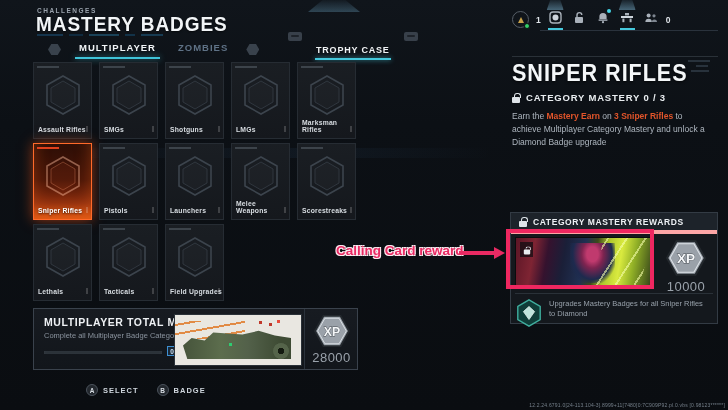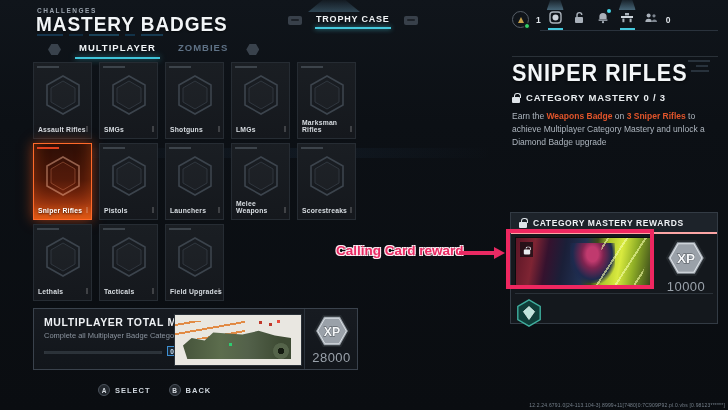--- a/index.html
+++ b/index.html
@@ -17,21 +17,21 @@
   .page-title { left:36px; top:13px; font-size:20px; font-weight:bold; letter-spacing:1px;
     transform:scaleX(.95); transform-origin:left; color:#f2f5f7; text-shadow:0 1px 2px rgba(0,0,0,.6); }
   .glitch-row { left:37px; top:34px; display:flex; gap:6px; }
   .glitch-row i { display:block; height:2px; }
 
   
   .top-tabs { left:288px; top:12px; display:flex; align-items:center; gap:13px; }
   .bumper { width:14px; height:9px; background:#38404a; border-radius:2px; position:relative; }
   .bumper::after { content:""; position:absolute; left:3px; right:3px; top:3px; height:2px; background:#1d2229; border-radius:1px; }
   .ttab { position:relative; font-size:9px; font-weight:bold; letter-spacing:.8px; color:#6d7886; padding:2px 1px 5px; cursor:default;}
-  .ttab.active { color:#f0f3f5; }
+  .ttab.active { color:#f0f3f5;margin-top:31px; }
   .ttab.active::after { content:""; position:absolute; left:0; right:0; bottom:0; height:2px; background:#45c8dc; box-shadow:0 0 5px rgba(69,200,220,.8); }
   .tab-beam { left:308px; top:0; width:52px; height:12px;
     clip-path:polygon(28% 0,72% 0,100% 100%,0 100%);
     background:linear-gradient(180deg,rgba(120,200,255,.03),rgba(140,215,255,.25)); }
 
   
   .status { left:512px; top:9px; display:flex; align-items:center; gap:7px; }
   .avatar { width:17px; height:17px; border-radius:50%; border:1.5px solid #565e67; position:relative;
     display:flex; align-items:center; justify-content:center; }
   .avatar .tri { width:0; height:0; border-left:3.5px solid transparent; border-right:3.5px solid transparent; border-bottom:6px solid #c5a04a; }
@@ -114,21 +114,21 @@
   .detail-desc { left:512px; top:110px; width:202px; font-size:8.5px; line-height:13px; color:#aeb6bf; }
   .hl { color:#e0542a; font-weight:bold; }
 
   .lock { width:8px; height:6px; background:#dfe4e9; border-radius:1px; position:relative; margin-top:4px; flex:none; }
   .lock::before { content:""; position:absolute; left:1.5px; top:-4px; width:5px; height:4px;
     border:1.2px solid #dfe4e9; border-bottom:none; border-radius:3px 3px 0 0; }
   .lock.dark { background:#e8ecef; }
 
   
   .rewards { left:510px; top:212px; width:208px; height:112px; background:#14181d; border:1px solid #333b44; }
-  .rw-header { position:absolute; left:0; right:0; top:0; height:21px; background:#1d232a; border-bottom:2px solid #fca5a5;
+  .rw-header { position:absolute; left:0; right:0; top:0; height:21px; background:#1d232a; border-bottom:4px solid #fca5a5;
     display:flex; align-items:center; gap:6px; padding:0 8px; }
   .rw-header .rw-title { font-size:8.5px; font-weight:bold; letter-spacing:.6px; color:#eef1f4; }
   .rw-card { position:absolute; left:4px; top:24px; width:136px; height:49px; overflow:hidden; border:1px solid #0a0c0e;
     background:linear-gradient(100deg,#5c1626 0%,#7e2433 14%,#35122e 24%,#1a1f38 36%,#203052 50%,#3c4a1a 58%,#aec62c 66%,#d9ea3f 76%,#8fae26 86%,#39481a 100%); }
   .rw-card .figure { position:absolute; left:40%; top:10%; width:34%; height:85%;
     background:radial-gradient(ellipse at 50% 28%,#c03a6e 0 18%,#7e2450 34%,#1d2a4e 62%,transparent 78%); }
   .rw-card .bolts { position:absolute; right:4%; top:-12%; width:34%; height:130%; transform:skewX(-10deg); opacity:.7;
     background:repeating-linear-gradient(115deg,transparent 0 6px,rgba(245,255,170,.85) 6px 8px,transparent 8px 17px); }
   .rw-lock { position:absolute; left:4px; top:4px; width:13px; height:15px; background:rgba(10,12,16,.7);
     display:flex; align-items:center; justify-content:center; }
@@ -144,21 +144,21 @@
   
   .ann-label { left:336px; top:243px; font-size:13.5px; font-weight:bold; color:#e92a63;
     text-shadow:-1px -1px 0 #fde8ef,1px -1px 0 #fde8ef,-1px 1px 0 #fde8ef,1px 1px 0 #fde8ef; }
   .ann-arrow { left:459px; top:247px; width:46px; height:12px; }
   .ann-arrow .shaft { position:absolute; left:0; top:4px; width:36px; height:4px; background:#e92a63; }
   .ann-arrow .head { position:absolute; right:0; top:0; width:0; height:0;
     border-top:6px solid transparent; border-bottom:6px solid transparent; border-left:11px solid #e92a63; }
   .ann-box { left:506px; top:229px; width:148px; height:60px; border:4px solid #ef2760; }
 
   
-  .footer { left:98px; top:384px; display:flex; align-items:center; gap:18px; }
+  .footer { left:86px; top:384px; display:flex; align-items:center; gap:18px; }
   .fbtn { display:flex; align-items:center; gap:5px; }
   .fkey { width:12px; height:12px; border-radius:50%; background:#23282e; border:1px solid #4a525b;
     display:flex; align-items:center; justify-content:center; font-size:6.5px; font-weight:bold; color:#d8dee4; }
   .flabel { font-size:7.5px; font-weight:bold; letter-spacing:1px; color:#cfd6dd; }
   .build { right:3px; bottom:2px; font-size:5px; color:#76808b; letter-spacing:.2px; }
 </style>
 </head>
 <body>
 
 <div class="abs eyebrow">CHALLENGES</div>
@@ -388,21 +388,21 @@
 <div class="abs detail-title">SNIPER RIFLES</div>
 <div class="abs title-glitch">
   <i style="width:22px"></i>
     <i style="width:12px;margin-left:8px"></i>
     <i style="width:18px;margin-left:3px"></i>
 </div>
 <div class="abs mastery-row">
   <span class="lock"></span>
   <span class="mastery-label">CATEGORY MASTERY 0 / 3</span>
 </div>
-<div class="abs detail-desc"><span>Earn the </span><span class="hl">Weapons Badge</span><span> on </span><span class="hl">3 Sniper Rifles</span><span> to achieve Multiplayer Category Mastery and unlock a Diamond Badge upgrade</span></div>
+<div class="abs detail-desc"><span>Earn the </span><span class="hl">Mastery Earn</span><span> on </span><span class="hl">3 Sniper Rifles</span><span> to achieve Multiplayer Category Mastery and unlock a Diamond Badge upgrade</span></div>
 
 <div class="abs rewards">
   <div class="rw-header">
     <span class="lock"></span>
     <span class="rw-title">CATEGORY MASTERY REWARDS</span>
   </div>
   <div class="rw-card">
     <div class="figure"></div>
     <div class="bolts"></div>
     <div class="rw-lock">
@@ -417,34 +417,35 @@
     </svg>
     <span class="xp-value">10000</span>
   </div>
   <div class="rw-divider"></div>
   <div class="diamond-row">
     <svg class="diamond-hex" width="28" height="30" viewBox="0 0 30 32">
       <polygon points="15,2 27,9 27,23 15,30 3,23 3,9" fill="#0f3d38" stroke="#3fae9e" stroke-width="1.5"></polygon>
       <polygon points="15,9 21,14.5 15,23 9,14.5" fill="#bfe3db" stroke="#eaf6f2" stroke-width="0.8"></polygon>
     </svg>
     <div>
+      <div class="upg-desc">Upgrades Mastery Badges for all Sniper Rifles to Diamond</div>
     </div>
   </div>
 </div>
 
 <div class="abs ann-label">Calling Card reward</div>
 <div class="abs ann-arrow">
   <span class="shaft"></span>
   <span class="head"></span>
 </div>
 <div class="abs ann-box"></div>
 
 <div class="abs footer">
   <div class="fbtn">
     <span class="fkey">A</span>
     <span class="flabel">SELECT</span>
   </div>
   <div class="fbtn">
     <span class="fkey">B</span>
-    <span class="flabel">BACK</span>
+    <span class="flabel">BADGE</span>
   </div>
 </div>
 <div class="abs build">12.2.24.6791.0[24-113.104-3].8999+11[7480]0:7C909P92.pl.0.vbs [0.98123******]</div>
 
 </body></html>

